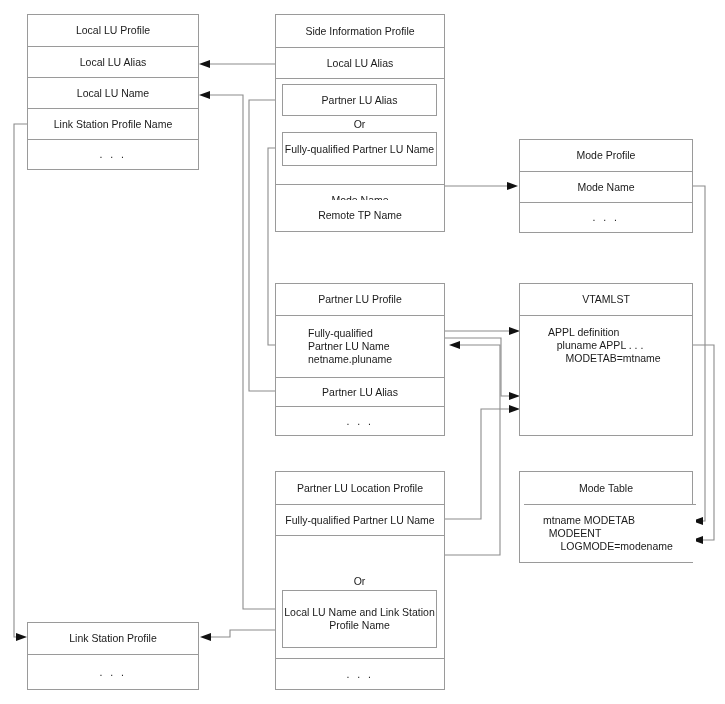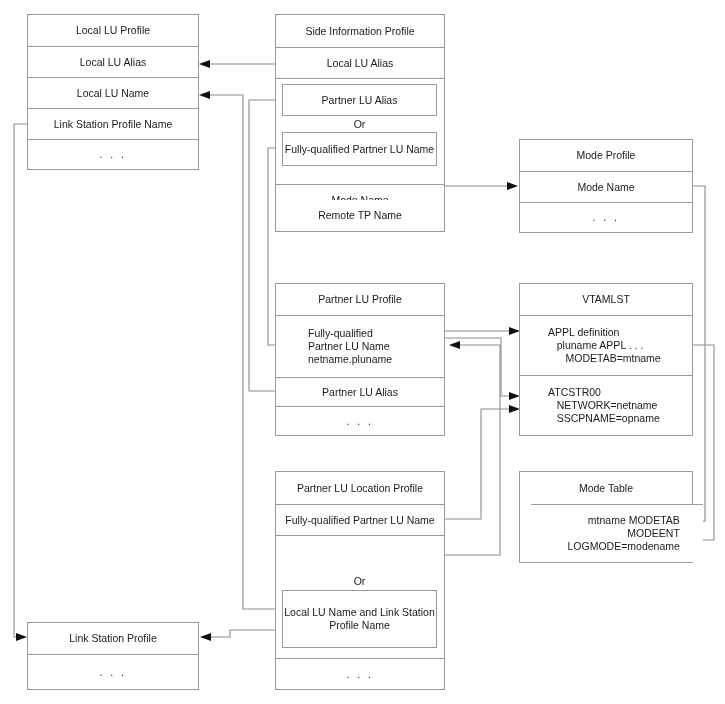--- a/index.html
+++ b/index.html
@@ -158,25 +158,20 @@
 
   <div class="box" style="left:519px;top:283px;width:174px;height:153px;">
     <div class="cell first" style="left:0;top:0;width:172px;height:31px;">
       <span class="txt">VTAMLST</span>
     </div>
     <div class="cell lefttext" style="left:0;top:31px;width:172px;height:60px;padding-left:28px;">
       <span class="mono">APPL definition
    pluname APPL . . .
       MODETAB=mtname</span>
     </div>
-    <div class="cell lefttext" style="left:0;top:91px;width:172px;height:60px;padding-left:28px;">
-      <span class="mono">ATCSTR00
-   NETWORK=netname
-   SSCPNAME=opname</span>
-    </div>
   </div>
 
   <div class="box" style="left:275px;top:471px;width:170px;height:219px;">
     <div class="cell first" style="left:0;top:0;width:168px;height:32px;">
       <span class="txt">Partner LU Location Profile</span>
     </div>
     <div class="cell" style="left:0;top:32px;width:168px;height:31px;">
       <span class="txt">Fully-qualified Partner LU Name</span>
     </div>
     <div class="cell" style="left:0;top:63px;width:168px;height:123px;"></div>
@@ -191,21 +186,21 @@
     <span class="txt">Local LU Name
 and
 Link Station Profile
 Name</span>
   </div>
 
   <div class="box" style="left:519px;top:471px;width:174px;height:92px;">
     <div class="cell first" style="left:0;top:0;width:172px;height:32px;">
       <span class="txt">Mode Table</span>
     </div>
-    <div class="cell lefttext" style="left:11px;top:32px;width:172px;height:58px;padding-left:19px;text-align:right;">
+    <div class="cell lefttext" style="left:4px;top:32px;width:172px;height:58px;padding-left:19px;">
       <span class="mono">mtname MODETAB
   MODEENT
       LOGMODE=modename</span>
     </div>
   </div>
 
   <div class="box" style="left:27px;top:622px;width:172px;height:68px;">
     <div class="cell first" style="left:0;top:0;width:170px;height:31px;">
       <span class="txt">Link Station Profile</span>
     </div>

